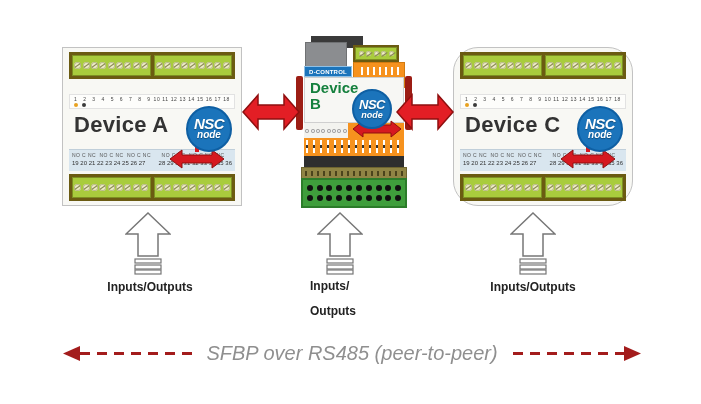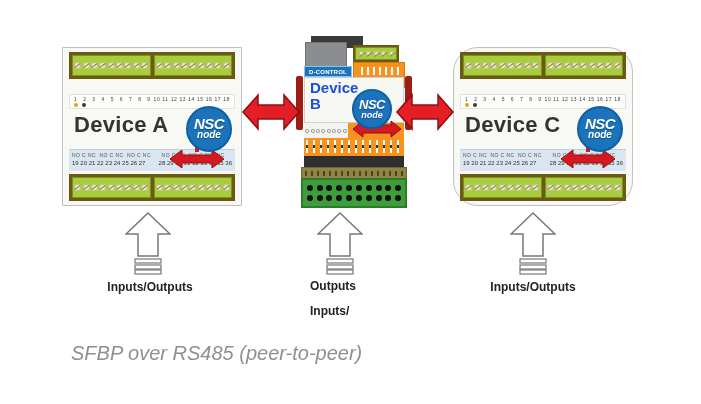--- a/index.html
+++ b/index.html
@@ -56,21 +56,21 @@
          border:1px solid #d27a10;box-sizing:border-box;}
   .b-orange-top::before{content:"";position:absolute;left:3px;right:3px;top:4px;height:8px;
          background:repeating-linear-gradient(90deg,#f6921e 0 4px,#ffffff 4px 6px);}
   .b-orange-top::after{content:"";position:absolute;left:3px;right:3px;bottom:4px;height:5px;
          background:repeating-linear-gradient(90deg,#7a4a05 0 2px,#f6921e 2px 8px);}
   .b-brand{position:absolute;left:3px;top:30px;width:48px;height:11px;background:#1b74bb;
          border:1px solid #8fc0e6;color:#fff;font-size:6px;font-weight:bold;display:flex;
          align-items:center;justify-content:center;letter-spacing:.2px;box-sizing:border-box;}
   .b-body{position:absolute;left:3px;top:41px;width:100px;height:46px;background:#f7f7f4;
          border:1px solid #cfcfcf;box-sizing:border-box;}
-  .b-title{position:absolute;left:5px;top:2px;font-size:15px;line-height:16px;font-weight:600;color:#1d4ed8;}
+  .b-title{position:absolute;left:5px;top:2px;font-size:15px;line-height:16px;font-weight:600;color:#15803d;}
   #devB .nsc{left:51px;top:53px;width:36px;height:36px;}
   #devB .nsc .t{font-size:13px;line-height:11px;} #devB .nsc .b{font-size:9px;}
   .b-iostrip{position:absolute;left:3px;top:87px;width:100px;height:33px;background:#f6921e;overflow:visible;}
   .b-io-white{position:absolute;left:0;top:0;width:44px;height:15px;background:#f3f3ef;
          display:flex;align-items:center;justify-content:space-evenly;}
   .b-io-white i{width:4px;height:4px;border-radius:50%;background:#fff;box-shadow:inset 0 0 0 1px #9a9a9a;}
   .b-io-stripes{position:absolute;left:2px;right:2px;bottom:3px;height:13px;
          background:repeating-linear-gradient(90deg,#ffffff 0 2px,#f6921e 2px 7px);}
   .b-io-stripes::after{content:"";position:absolute;left:0;right:0;top:5px;height:3px;
          background:repeating-linear-gradient(90deg,#333 0 2px,transparent 2px 7px);}
@@ -94,21 +94,21 @@
 
   
   .uparrow{position:absolute;}
   #upA{left:125px;top:212px;} #upB{left:317px;top:212px;} #upC{left:510px;top:212px;}
   .io-label{position:absolute;font-size:12px;font-weight:600;color:#222;}
   #lblA{left:78px;top:280px;width:144px;text-align:center;}
   #lblB{left:310px;top:274px;line-height:25px;}
   #lblC{left:461px;top:280px;width:144px;text-align:center;}
 
   
-  .bus{position:absolute;left:63px;right:60px;top:342px;height:22px;display:flex;flex-direction:column;}
+  .bus{position:absolute;left:63px;right:60px;top:342px;height:22px;display:flex;align-items:center;}
   .bus .dash{flex:1;height:3px;background:repeating-linear-gradient(90deg,#a31c1c 0 10px,transparent 10px 17px);}
   .bus .dash.right{background:repeating-linear-gradient(90deg,transparent 0 7px,#a31c1c 7px 17px);}
   .bus-label{font-size:20px;font-style:italic;color:#8f8f8f;white-space:nowrap;padding:0 8px;}
 </style>
 </head>
 <body>
 
 <div class="stage">
 
   <div class="module" id="devA">
@@ -348,22 +348,22 @@
   </svg>
   <svg class="uparrow" id="upC" width="46" height="63" viewBox="0 0 46 63">
     <polygon points="23,1 45,22 33,22 33,44 13,44 13,22 1,22" fill="#ffffff" stroke="#777" stroke-width="1.5"></polygon>
     <rect x="10" y="47" width="26" height="4" fill="#fff" stroke="#777" stroke-width="1.2"></rect>
     <rect x="10" y="53" width="26" height="4" fill="#fff" stroke="#777" stroke-width="1.2"></rect>
     <rect x="10" y="58" width="26" height="4" fill="#fff" stroke="#777" stroke-width="1.2"></rect>
   </svg>
 
   <div class="io-label" id="lblA">Inputs/Outputs</div>
   <div class="io-label" id="lblB">
+    <div>Inputs/</div>
     <div>Outputs</div>
-    <div>Inputs/</div>
   </div>
   <div class="io-label" id="lblC">Inputs/Outputs</div>
 
   <div class="bus">
     <svg width="17" height="15" viewBox="0 0 17 15">
       <polygon points="17,0 0,7.5 17,15" fill="#a31c1c"></polygon>
     </svg>
     <div class="dash"></div>
     <div class="bus-label">SFBP over RS485 (peer-to-peer)</div>
     <div class="dash right"></div>

